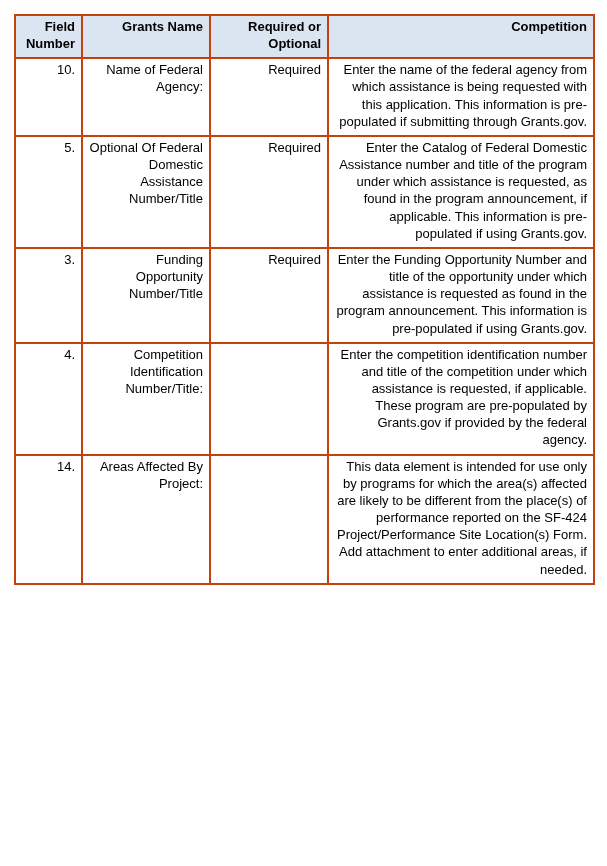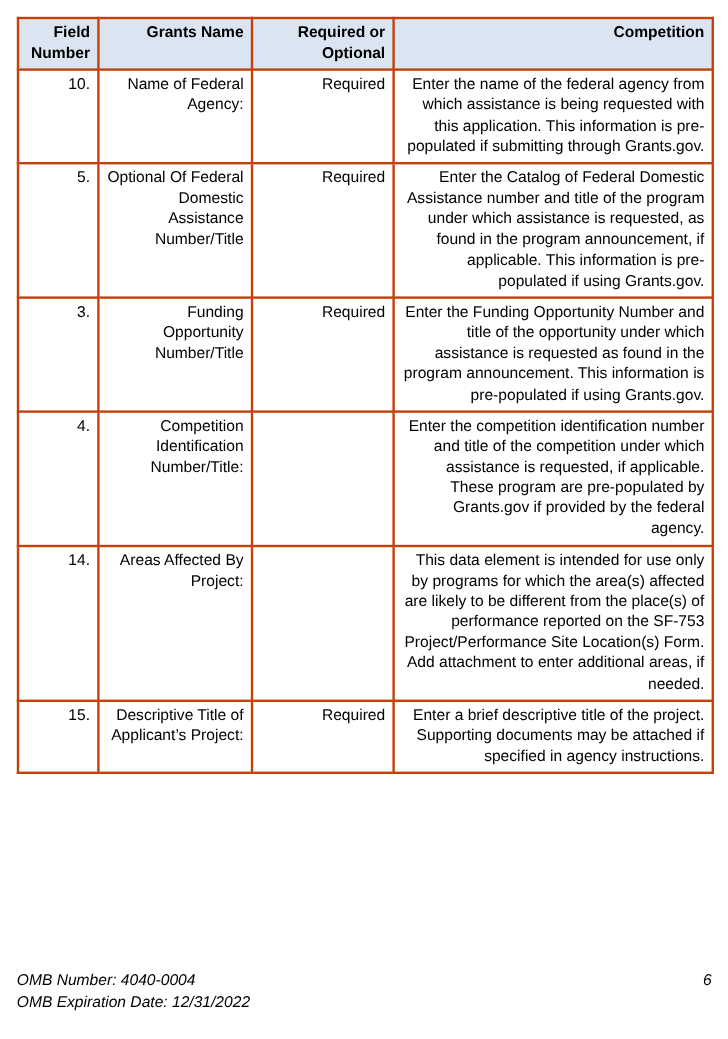--- a/index.html
+++ b/index.html
@@ -101,32 +101,19 @@
       <tr>
         <td>4.</td>
         <td>Competition Identification Number/Title:</td>
         <td></td>
         <td>Enter the competition identification number and title of the competition under which assistance is requested, if applicable. These program are pre-populated by Grants.gov if provided by the federal agency.</td>
       </tr>
       <tr>
         <td>14.</td>
         <td>Areas Affected By Project:</td>
         <td></td>
-        <td>This data element is intended for use only by programs for which the area(s) affected are likely to be different from the place(s) of performance reported on the SF-753 Project/Performance Site Location(s) Form. Add attachment to enter additional areas, if needed.</td>
-      </tr>
-      <tr>
-        <td>15.</td>
-        <td>Descriptive Title of Applicant’s Project:</td>
-        <td>Required</td>
-        <td>Enter a brief descriptive title of the project. Supporting documents may be attached if specified in agency instructions.</td>
+        <td>This data element is intended for use only by programs for which the area(s) affected are likely to be different from the place(s) of performance reported on the SF-424 Project/Performance Site Location(s) Form. Add attachment to enter additional areas, if needed.</td>
       </tr>
     </tbody>
   </table>
 
-  <div class="footer">
-    <div class="footer-left">
-      <div>OMB Number: 4040-0004</div>
-      <div>OMB Expiration Date: 12/31/2022</div>
-    </div>
-    <div class="footer-right">6</div>
-  </div>
 
 </div>
 
 </body></html>

